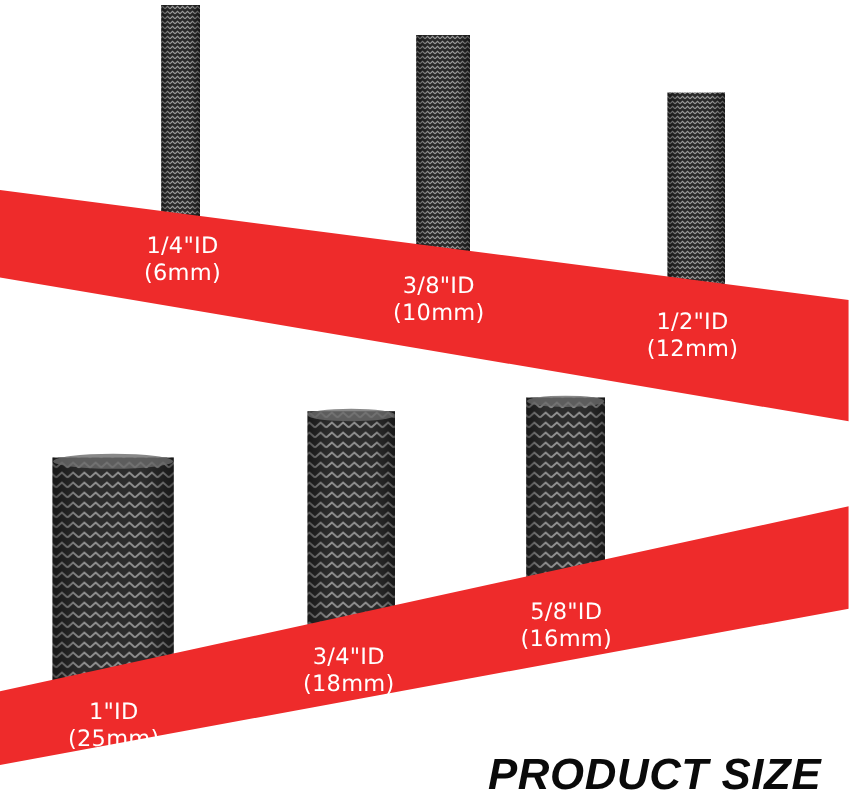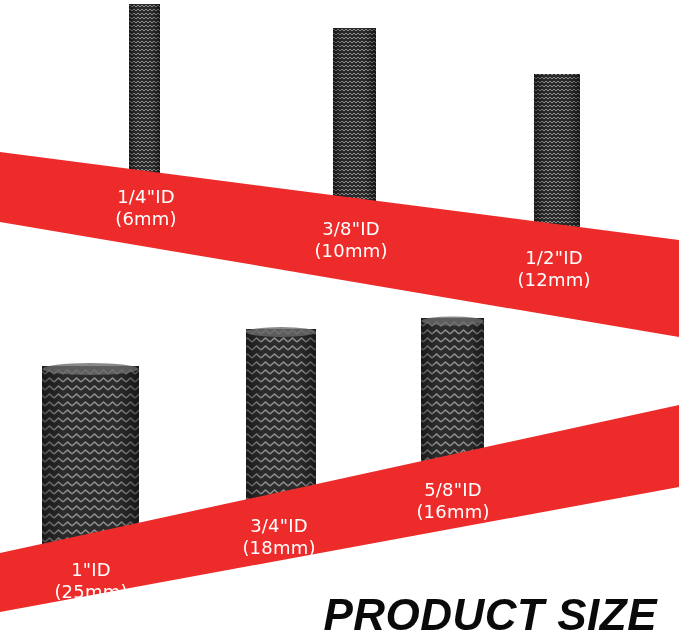--- a/index.html
+++ b/index.html
@@ -1,20 +1,20 @@
 <!DOCTYPE html>
 <html><head>
 <meta charset="utf-8">
 <style>
   html, body { margin: 0; padding: 0; background: #ffffff; }
   body { width: 679px; height: 643px; position: relative; overflow: hidden; font-family: "DejaVu Sans", "Liberation Sans", sans-serif; }
   .stage { position: absolute; left: 0; top: 0; width: 679px; height: 643px; }
   svg.bg { position: absolute; left: 0; top: 0; }
   .label { position: absolute; color: #ffffff; text-align: center; font-weight: 500; font-size: 18px; line-height: 22px; letter-spacing: 0.2px; white-space: nowrap; transform: translateX(-50%); }
-  .title { position: absolute; right: 22px; bottom: 6px; font-family: "Liberation Sans", sans-serif; font-weight: 700; font-style: italic; font-size: 44px; color: #0a0a0a; letter-spacing: 0.5px; line-height: 1; }
+  .title { position: absolute; right: 22px; bottom: 6px; font-family: "Liberation Sans", sans-serif; font-weight: 700; font-style: italic; font-size: 35px; color: #0a0a0a; letter-spacing: 0.5px; line-height: 1; }
 </style>
 </head>
 <body>
 
 <div class="stage">
 
   <svg class="bg" width="679" height="643" viewBox="0 0 679 643">
     <defs>
       <pattern id="weaveS" width="4" height="4" patternUnits="userSpaceOnUse">
         <rect width="4" height="4" fill="#2a2a2a"></rect>

